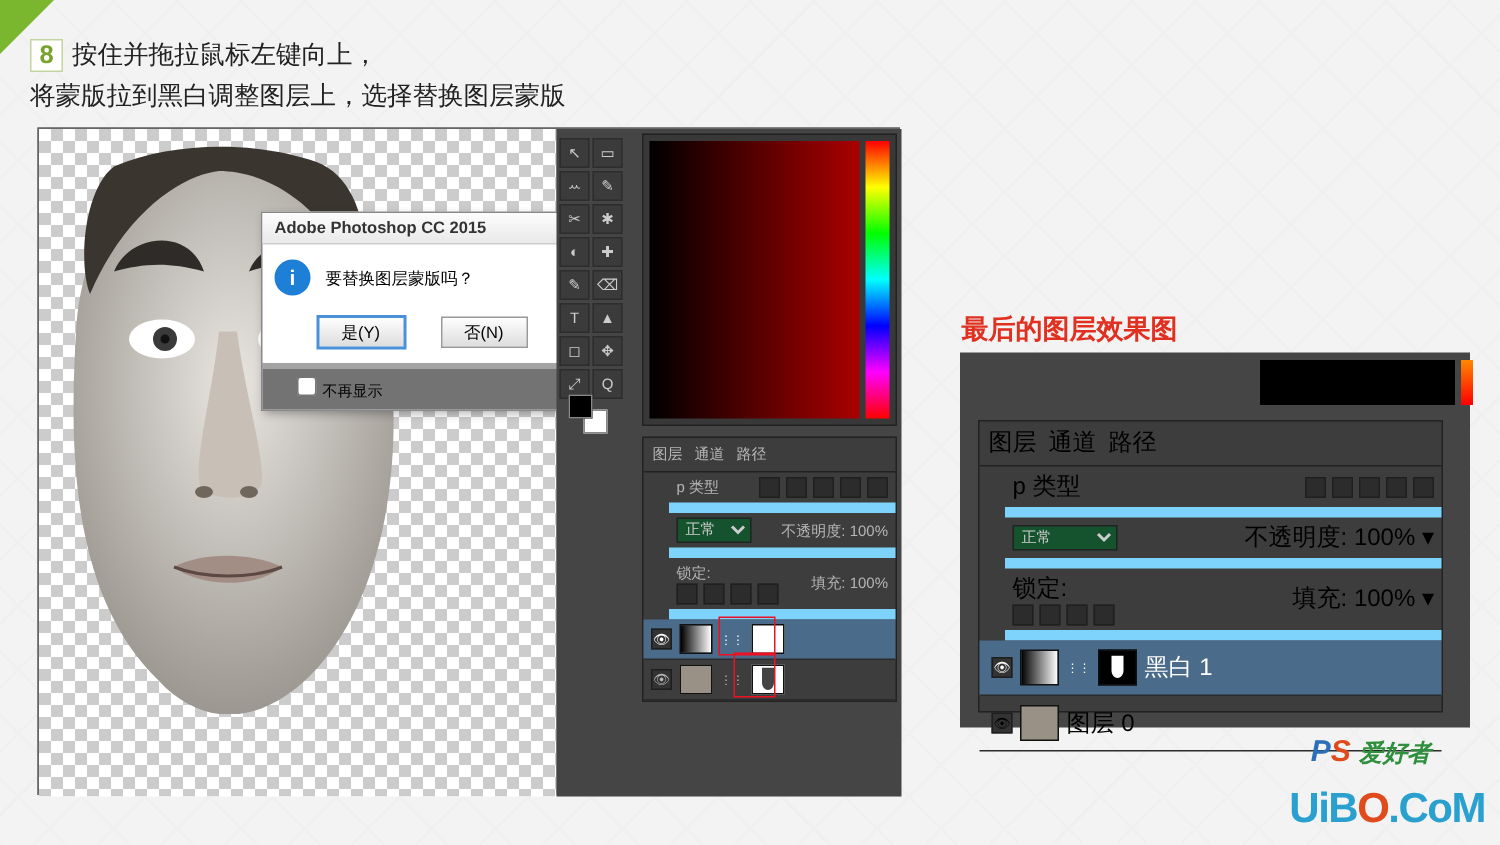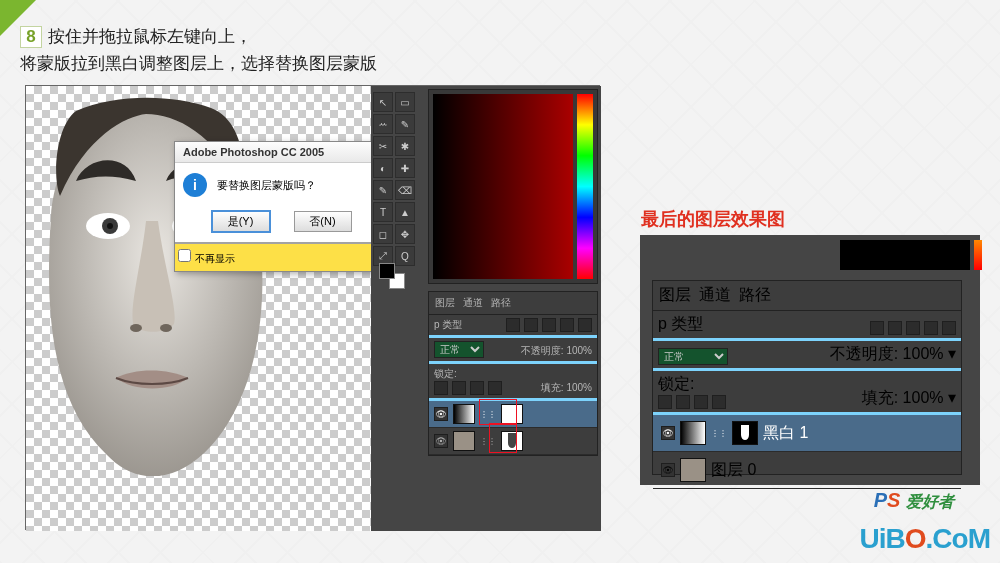--- a/index.html
+++ b/index.html
@@ -28,40 +28,40 @@
 .face svg { width:100%; height:100%; }
 
 
 .dialog { position:absolute; top:55px; left:148px; width:215px; background:#fff; border:1px solid #888; box-shadow:2px 2px 6px rgba(0,0,0,.3); font-size:11px; }
 .dlg-title { background:linear-gradient(#fdfdfd,#e9e9e9); padding:4px 8px; border-bottom:1px solid #ccc; font-weight:bold; color:#333; }
 .dlg-body { display:flex; padding:10px 8px; align-items:center; gap:10px; }
 .info-icon { width:24px; height:24px; border-radius:50%; background:#1e7fd6; color:#fff; text-align:center; line-height:24px; font-weight:bold; font-size:14px; flex:0 0 24px;}
 .dlg-btns { display:flex; gap:24px; justify-content:center; padding:4px 0 10px; }
 .dlg-btn { min-width:58px; padding:2px 10px; border:1px solid #999; background:linear-gradient(#fefefe,#ddd); font-size:11px; cursor:pointer; }
 .dlg-btn.default { border:1px solid #4a90d9; box-shadow:0 0 0 1px #4a90d9; }
-.dlg-foot { background:#fde047; padding:5px 3px; border-top:2px solid #a3a3a3; font-size:10px; }
+.dlg-foot { background:#737373; padding:5px 23px; border-top:4px solid #a3a3a3; font-size:10px; }
 .dlg-foot input { margin-right:4px; }
 
 
 .ps-right { position:absolute; left:345px; top:0; width:230px; height:445px; background:#454545; color:#b6b6b6; font-size:10px; }
 .toolbox { position:absolute; left:2px; top:6px; width:46px; display:flex; flex-wrap:wrap; gap:2px; }
 .tool { width:20px; height:20px; background:#3b3b3b; border:1px solid #2d2d2d; display:flex; align-items:center; justify-content:center; font-size:10px; color:#ccc; cursor:pointer;}
 .swatch-area { position:absolute; left:6px; top:175px; width:40px; height:30px; }
 .swatch { width:16px; height:16px; border:1px solid #888; position:absolute; }
 .sw-fg { background:#000; left:2px; top:2px; z-index:2; }
 .sw-bg { background:#fff; left:12px; top:12px; }
 
 .color-panel { position:absolute; right:3px; top:3px; width:170px; height:195px; background:#383838; border:1px solid #222; }
 .color-grad { position:absolute; left:4px; top:4px; width:140px; height:185px; background:linear-gradient(to right, #000, #a00); }
 .hue-strip { position:absolute; right:4px; top:4px; width:16px; height:185px; background:linear-gradient(to bottom, #f00,#ff0,#0f0,#0ff,#00f,#f0f,#f00); }
 
 .layers-panel { position:absolute; right:3px; top:205px; width:170px; background:#3d3d3d; border:1px solid #222; }
 .lp-tabs { display:flex; gap:8px; padding:4px 6px; border-bottom:1px solid #222;align-items:center; }
 .lp-tabs span { cursor:pointer; }
-.lp-row { display:flex; align-items:flex-end; gap:4px; padding:3px 5px; border-bottom:3px solid #7dd3fc; justify-content:space-between;}
+.lp-row { display:flex; align-items:center; gap:4px; padding:3px 5px; border-bottom:7px solid #7dd3fc; justify-content:space-between;margin-left:17px;}
 .lp-sel { width:50px; background:#14532d; border:1px solid #222; color:#ccc; font-size:10px; padding:1px; }
 .lp-icons { display:flex; gap:4px; }
 .lp-ico { width:14px; height:14px; background:#2c2c2c; border:1px solid #1f1f1f; display:inline-block; }
 .layer-list { }
 .layer { display:flex; align-items:center; gap:5px; padding:3px 5px; border-bottom:1px solid #2b2b2b; }
 .layer.sel { background:#4a6b8a; color:#fff; }
 .eye { width:14px; height:14px; border:1px solid #1e1e1e; background:#333; text-align:center; font-size:9px; line-height:12px; cursor:pointer;}
 .thumb { width:22px; height:20px; background:#888; border:1px solid #111; }
 .mask-thumb { width:22px; height:20px; background:#fff; border:1px solid #111; display:flex; align-items:center; justify-content:center; }
 .link-dots { font-size:8px; }
@@ -121,21 +121,21 @@
         <path d="M130 125 C 125 170 112 215 118 230 C 128 238 150 238 158 228 C 162 214 148 170 142 125 Z" fill="#c8c0b6"></path>
         <ellipse cx="120" cy="232" rx="6" ry="4" fill="#6f665c"></ellipse>
         <ellipse cx="150" cy="232" rx="6" ry="4" fill="#6f665c"></ellipse>
         <path d="M100 282 C 118 272 152 272 172 282 C 155 296 118 296 100 282 Z" fill="#a38e86"></path>
         <path d="M100 282 C 120 290 152 290 172 282" stroke="#5c4944" stroke-width="2" fill="none"></path>
       </svg>
     </div>
   </div>
 
   <div class="dialog">
-    <div class="dlg-title">Adobe Photoshop CC 2005</div>
+    <div class="dlg-title">Adobe Photoshop CC 2015</div>
     <div class="dlg-body">
       <div class="info-icon">i</div>
       <div>要替换图层蒙版吗？</div>
     </div>
     <div class="dlg-btns">
       <button class="dlg-btn default">是(Y)</button>
       <button class="dlg-btn">否(N)</button>
     </div>
     <div class="dlg-foot">
       <label><input type="checkbox" style=""><span>不再显示</span></label>

